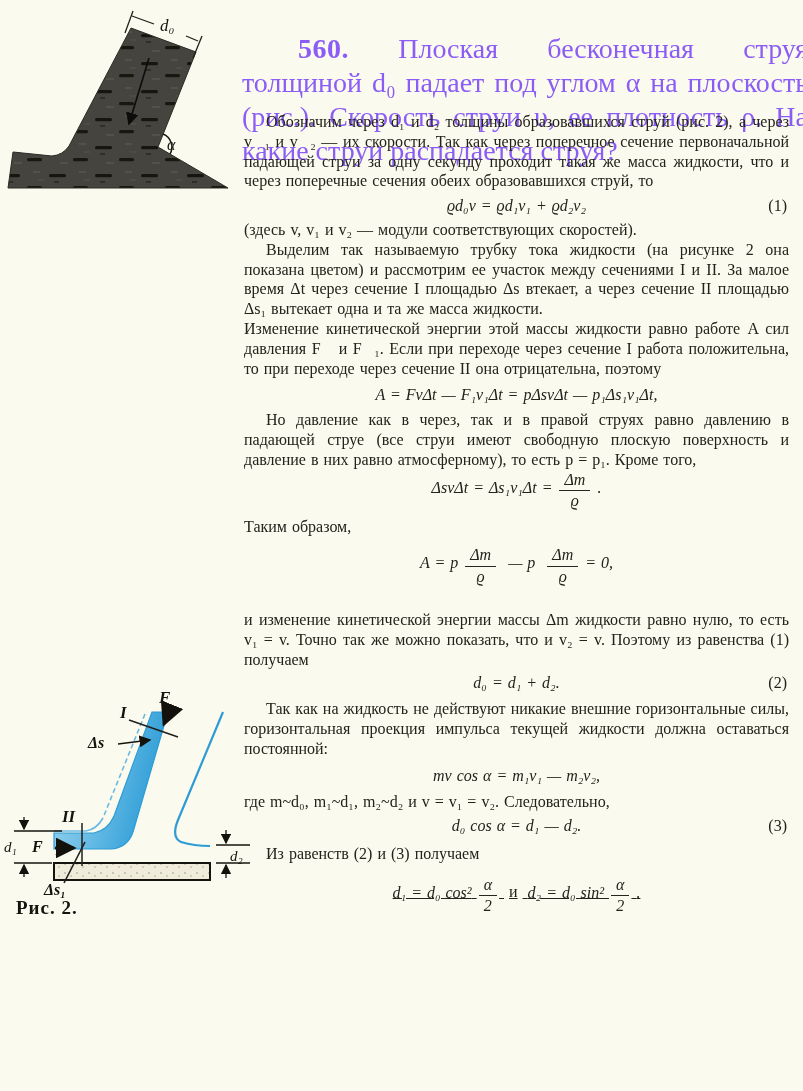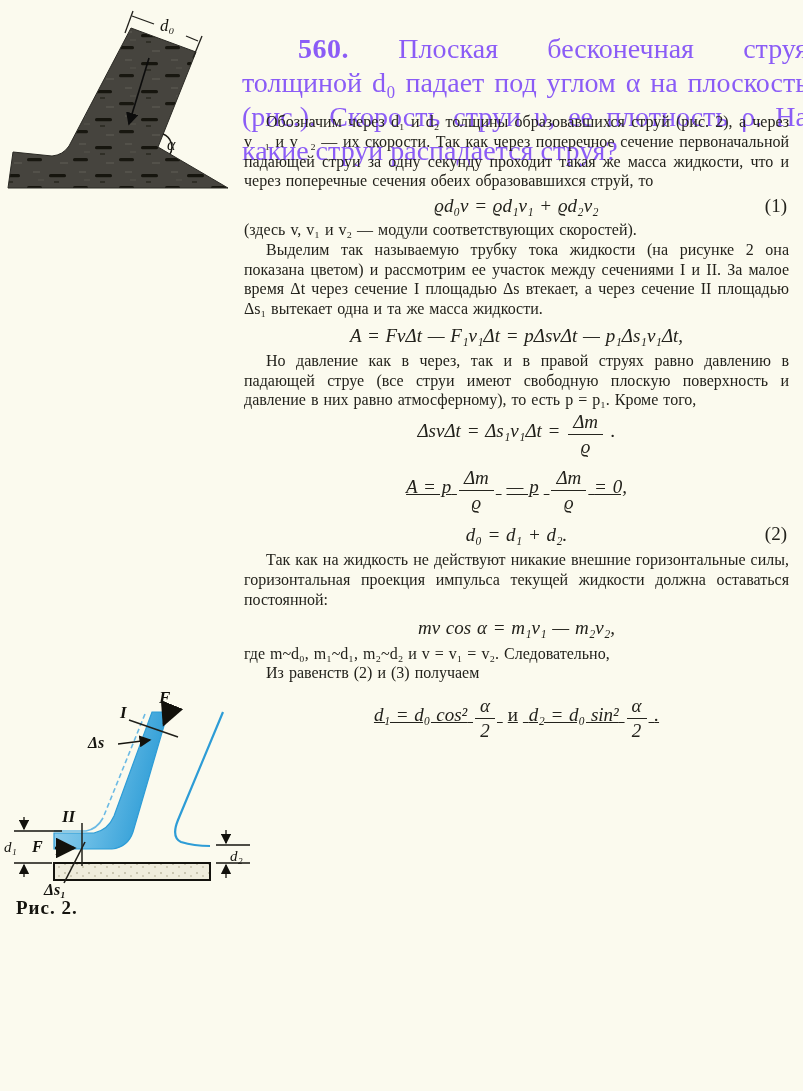--- a/index.html
+++ b/index.html
@@ -20,32 +20,32 @@
   .sol{
     position:absolute;left:244px;top:112px;width:545px;
     font-size:16px;line-height:19.8px;text-align:justify;
     word-spacing:1px;color:#23221c;
   }
   .sol p{margin:0;}
   .sol p.ind{text-indent:22px;}
   .eq{
     position:relative;text-align:center;font-style:italic;
     font-family:"Liberation Serif","DejaVu Serif",serif;
-    font-size:19px;white-space:nowrap;
+    font-size:16px;white-space:nowrap;
   }
   .eq .tag{position:absolute;right:2px;top:50%;transform:translateY(-50%);font-style:normal;}
   .eq .sp{margin:0 5px;}
   .frac{display:inline-block;vertical-align:-0.85em;text-align:center;padding:0 2px;line-height:1.15;}
   .frac .num{display:block;padding:0 5px 1px;border-bottom:1.4px solid #26251f;}
   .frac .den{display:block;padding-top:1px;}
   .m-eq1{margin:5px 0 4px;}
   .m-eq2{margin:12px 0 9px;}
   .m-eq3{margin:7px 0 5px;}
   .m-eq4{margin:1px 0 7px;}
-  .m-eq5{margin:9px 0 11px;text-decoration:underline;}
+  .m-eq5{margin:9px 0 24px;}
   .m-eq6{margin:4px 0 6px;}
   .m-eq7{margin:8px 0 6px;}
   .m-eq8{margin:4px 0 8px;}
   .m-eq9{margin:12px 0 16px;text-decoration:underline;}
   
   .fig1{position:absolute;left:0;top:0;}
   .fig2{position:absolute;left:2px;top:690px;}
   svg text{font-family:"Liberation Serif","DejaVu Serif",serif;}
 </style>
 </head>
@@ -90,56 +90,63 @@
 
   <div class="eq m-eq1">
     <span>ϱd₀v = ϱd₁v₁ + ϱd₂v₂</span>
     <span class="tag">(1)</span>
   </div>
 
   <p>(здесь v, v₁ и v₂ — модули соответствующих скоростей).</p>
   <p class="ind">Выделим так называемую трубку тока жидкости (на рисунке 2 она показана цветом) и рассмотрим ее участок между сечениями I и II. За малое время Δt через сечение I площадью Δs втекает, а через сечение II площадью Δs₁ вытекает одна и та же масса жидкости.</p>
 
 
+  <p>Изменение кинетической энергии этой массы жидкости равно работе A сил давления F⃗ и F⃗₁. Если при переходе через сечение I работа положительна, то при переходе через сечение II она отрицательна, поэтому</p>
 
   <div class="eq m-eq3">
     <span>A = FvΔt — F₁v₁Δt = pΔsvΔt — p₁Δs₁v₁Δt,</span>
   </div>
 
   <p class="ind">Но давление как в через, так и в правой струях равно давлению в падающей струе (все струи имеют свободную плоскую поверхность и давление в них равно атмосферному), то есть p = p₁. Кроме того,</p>
 
   <div class="eq m-eq4">
     <span>ΔsvΔt = Δs₁v₁Δt =</span>
     <span class="frac"><span class="num">Δm</span><span class="den">ϱ</span></span>
     <span>.</span>
   </div>
 
+  <p>Таким образом,</p>
 
   <div class="eq m-eq5">
     <span>A = p</span>
     <span class="frac"><span class="num">Δm</span><span class="den">ϱ</span></span>
     <span class="sp">— p</span>
     <span class="frac"><span class="num">Δm</span><span class="den">ϱ</span></span>
     <span>= 0,</span>
   </div>
 
+  <p>и изменение кинетической энергии массы Δm жидкости равно нулю, то есть v₁ = v. Точно так же можно показать, что и v₂ = v. Поэтому из равенства (1) получаем</p>
 
   <div class="eq m-eq6">
     <span>d₀ = d₁ + d₂.</span>
     <span class="tag">(2)</span>
   </div>
 
   <p class="ind">Так как на жидкость не действуют никакие внешние горизонтальные силы, горизонтальная проекция импульса текущей жидкости должна оставаться постоянной:</p>
 
   <div class="eq m-eq7">
     <span>mv cos α = m₁v₁ — m₂v₂,</span>
   </div>
 
   <p>где m~d₀, m₁~d₁, m₂~d₂ и v = v₁ = v₂. Следовательно,</p>
 
+  <div class="eq m-eq8">
+    <span>d₀ cos α = d₁ — d₂.</span>
+    <span class="tag">(3)</span>
+  </div>
 
   <p class="ind">Из равенств (2) и (3) получаем</p>
 
   <div class="eq m-eq9">
     <span>d₁ = d₀ cos²</span>
     <span class="frac"><span class="num">α</span><span class="den">2</span></span>
     <span class="sp" style="font-style:normal">и</span>
     <span>d₂ = d₀ sin²</span>
     <span class="frac"><span class="num">α</span><span class="den">2</span></span>
     <span>.</span>

